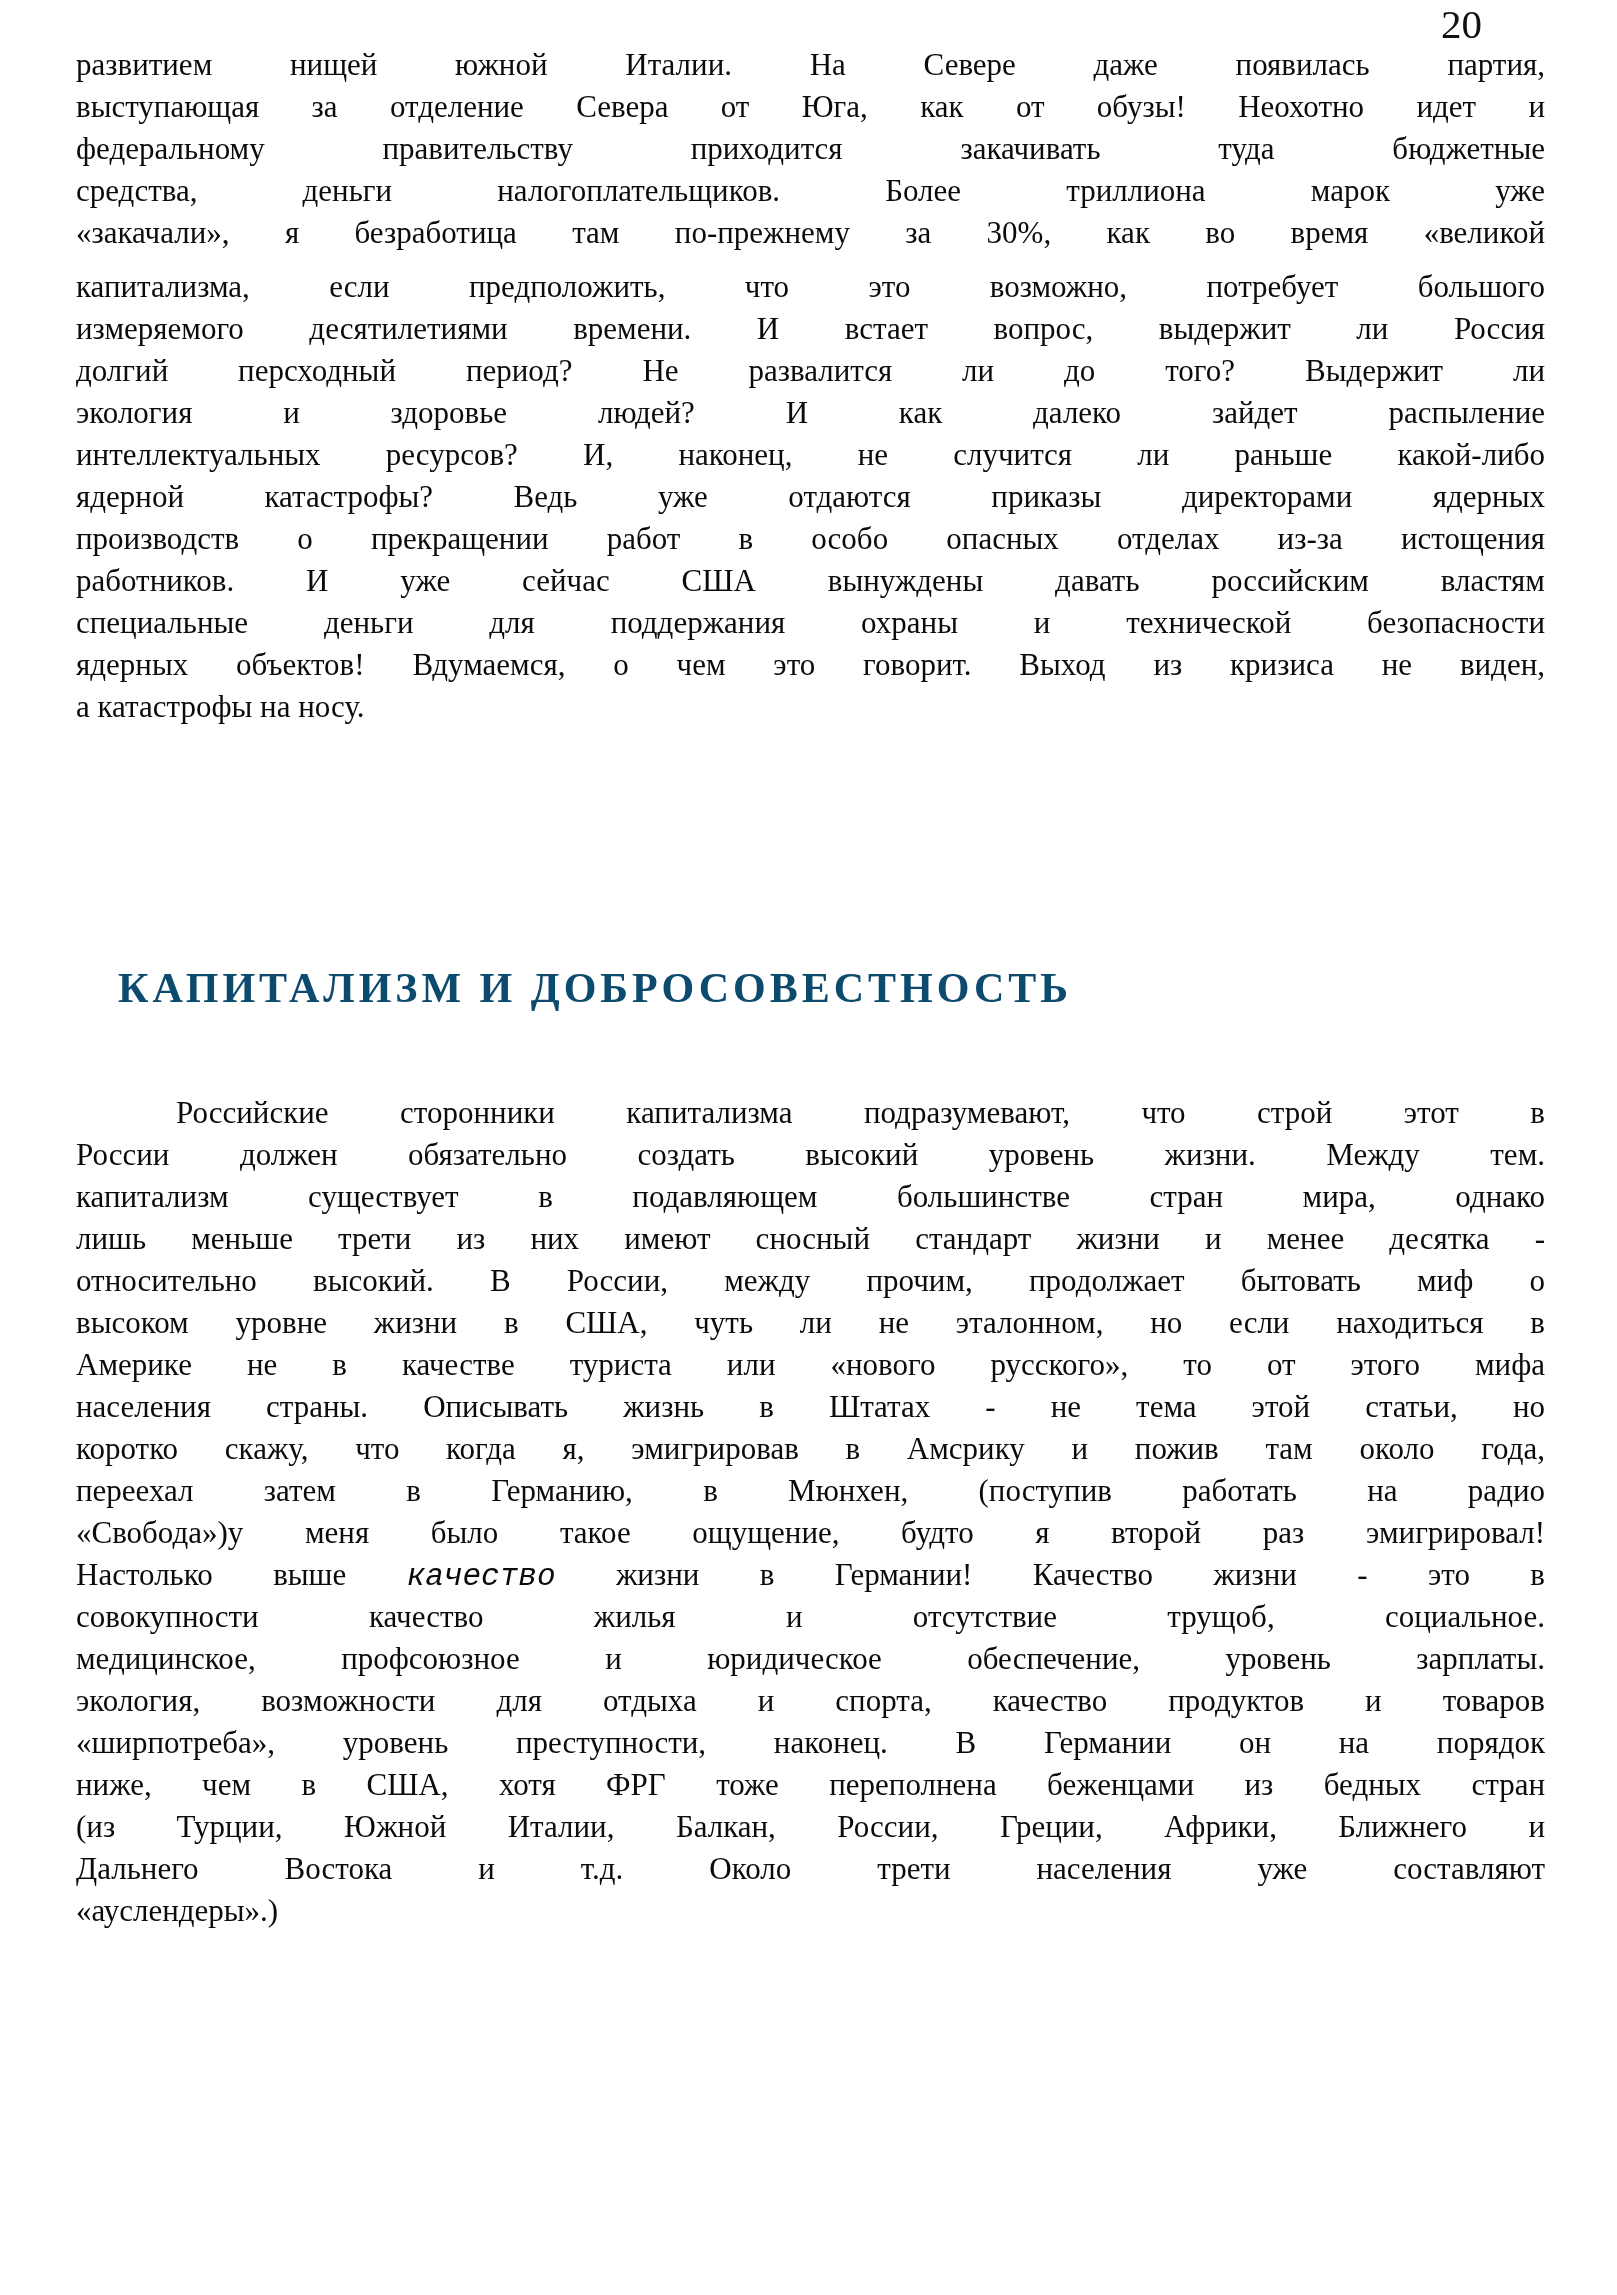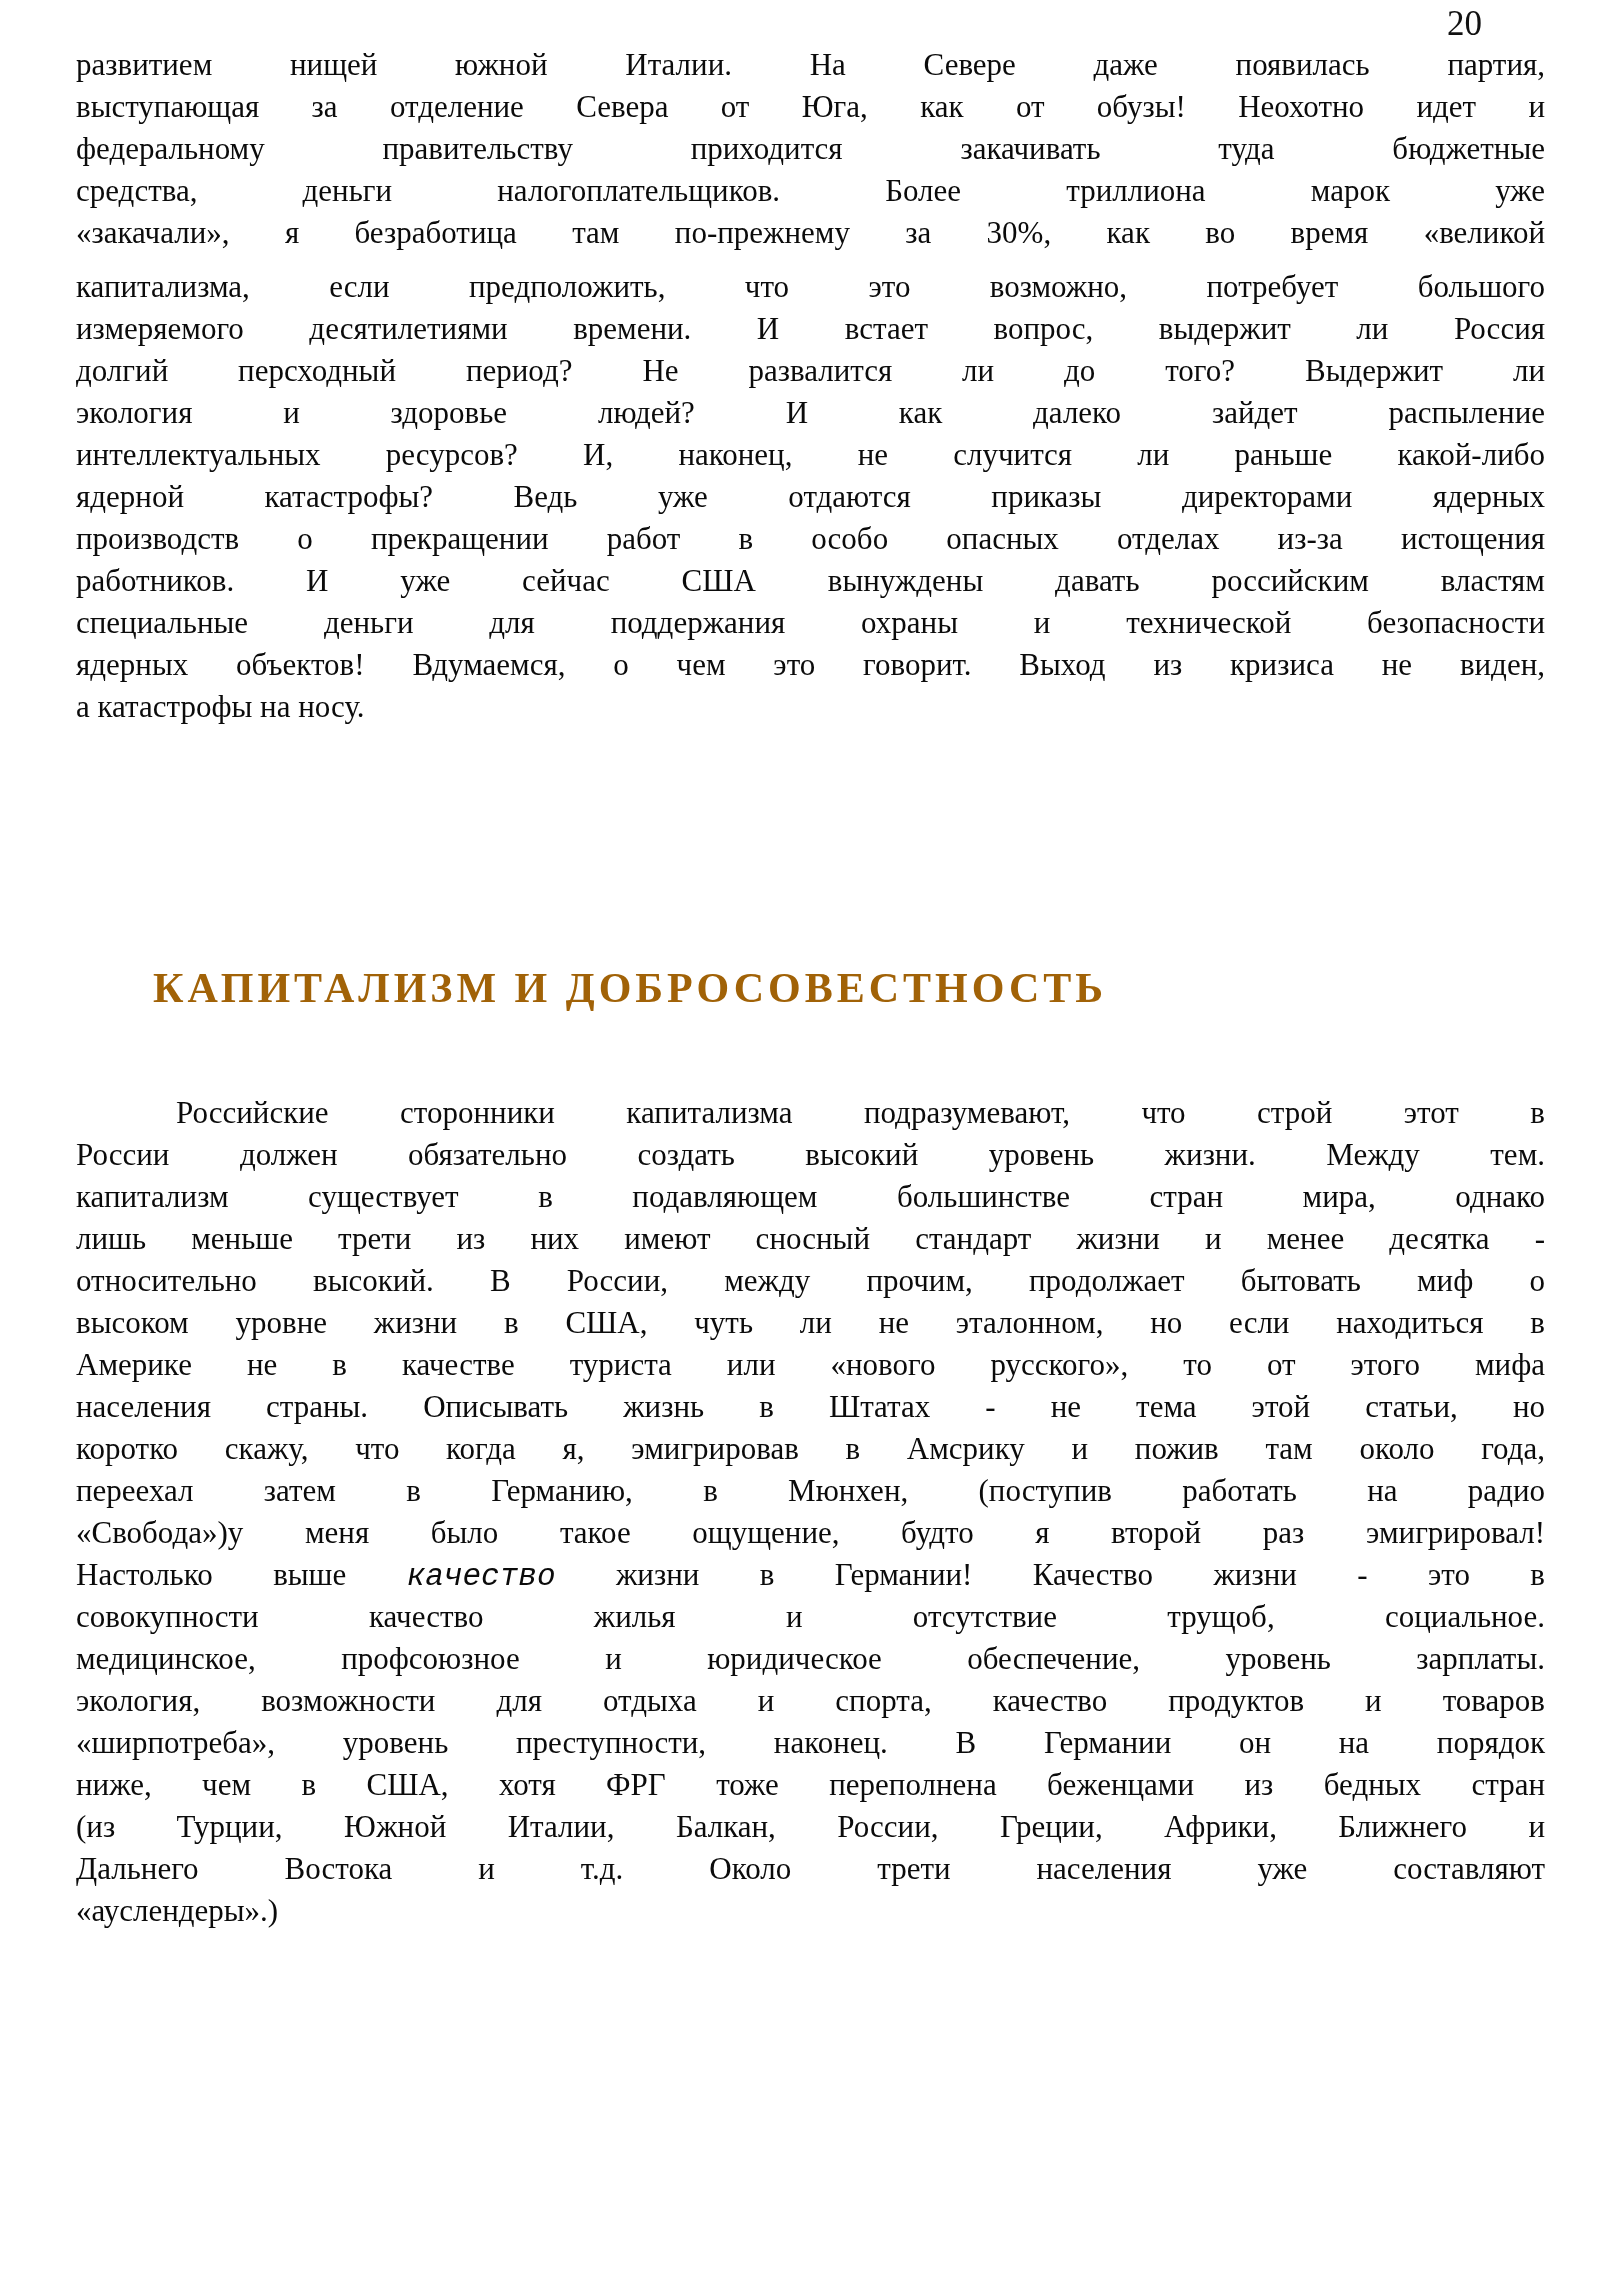--- a/index.html
+++ b/index.html
@@ -9,21 +9,21 @@
     height: 2295px;
     background: #ffffff;
     color: #0b0b0b;
     font-family: "Liberation Serif", "DejaVu Serif", serif;
     overflow: hidden;
   }
   .page-number {
     position: absolute;
     top: 4px;
     right: 135px;
-    font-size: 35px;
+    font-size: 41px;
     line-height: 40px;
     color: #111;
   }
   .text-block {
     position: absolute;
     left: 64px;
     top: 32px;
     width: 1493px;
     font-size: 31px;
     line-height: 42px;
@@ -33,26 +33,26 @@
   .line {
     text-align: justify;
     text-align-last: justify;
     white-space: normal;
     height: 42px;
     overflow: visible;
   }
   .line.last { text-align-last: left; }
   .line.first-indent { text-indent: 100px; }
   .heading {
-    margin: 237px 0 80px 89px;
+    margin: 237px 0 80px 54px;
     font-size: 42px;
     line-height: 47px;
     font-weight: bold;
     letter-spacing: 4px;
-    color: #a16207;
+    color: #0c4a6e;
     white-space: nowrap;
   }
   i { font-style: italic; font-family: Liberation Mono, monospace; }
 </style>
 </head>
 <body>
 
 <div class="page">
   <div class="page-number">20</div>
 

